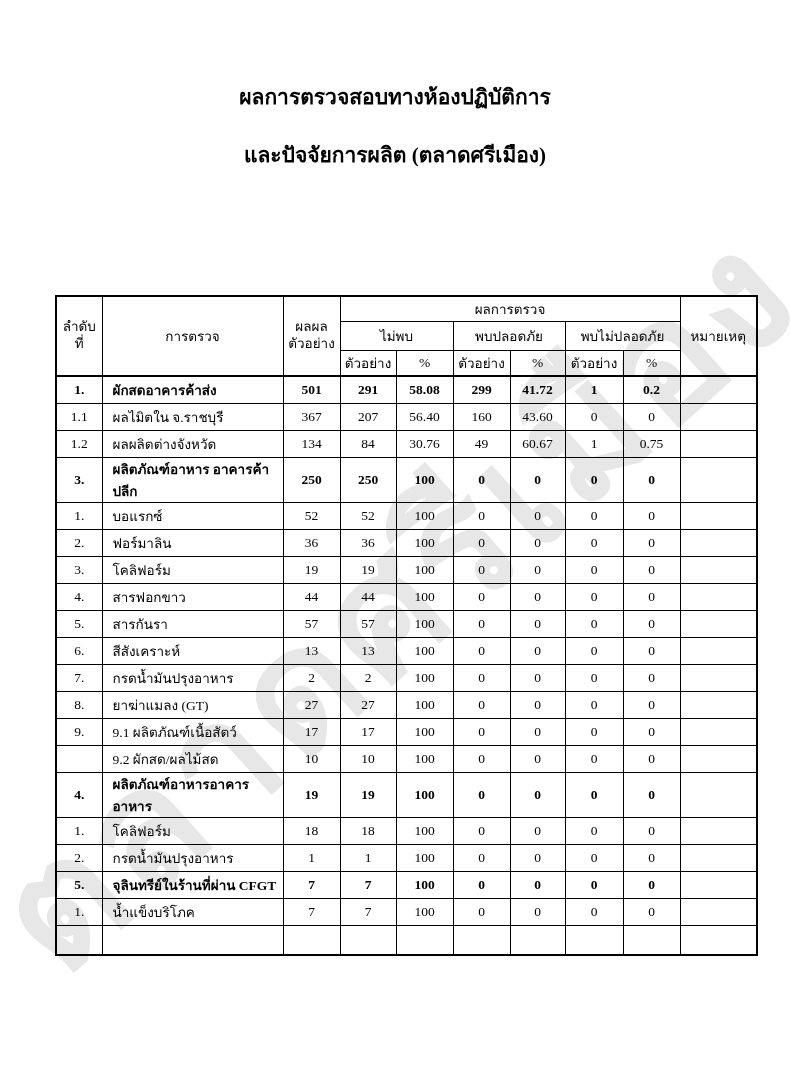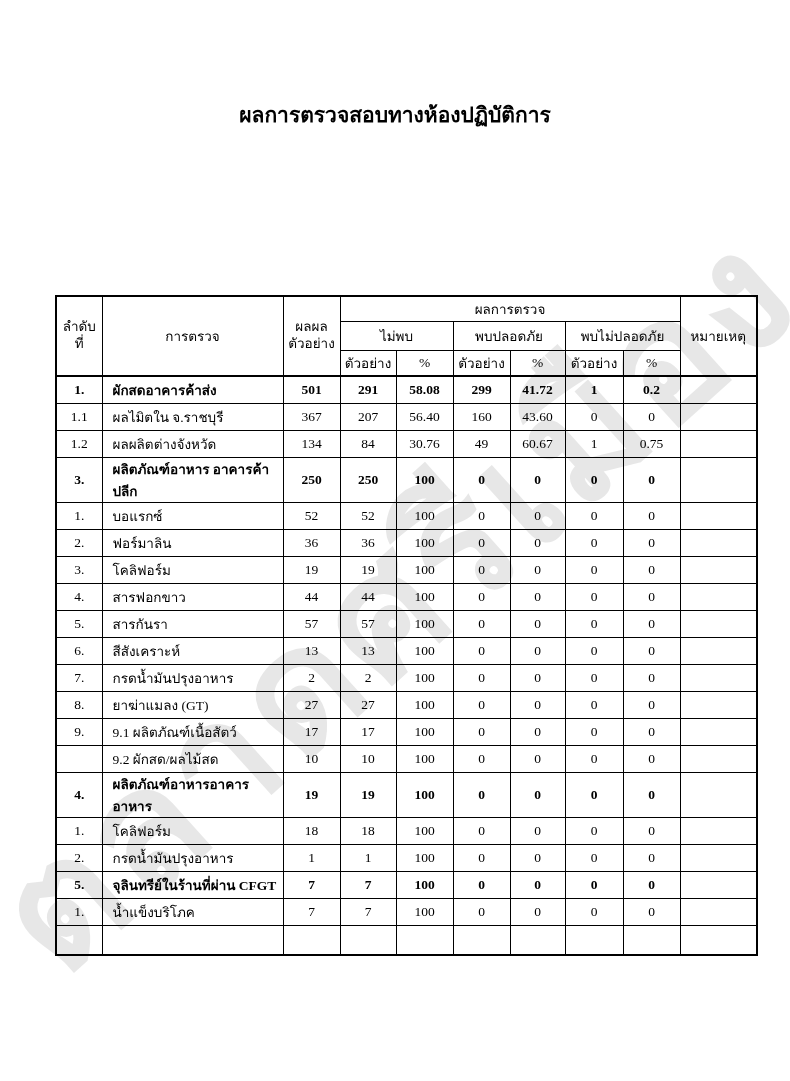--- a/index.html
+++ b/index.html
@@ -8,21 +8,21 @@
     background:#ffffff;
     font-family:"Liberation Serif","DejaVu Serif",serif;
     color:#000;
     position:relative;
     overflow:hidden;
   }
   .titles {
     position:absolute; top:80px; left:0; width:790px;
     text-align:center; font-weight:bold; font-size:21px;
   }
-  .titles .t-line { margin-bottom:25px; white-space:pre;margin-top:18px; }
+  .titles .t-line { margin-bottom:25px; white-space:pre; }
 
   .watermark {
     position:absolute; left:-130px; top:470px; width:1050px;
     text-align:center;
     transform:rotate(-42deg);
     font-size:165px; font-weight:bold; letter-spacing:6px;
     color:rgba(120,120,120,0.18);
     pointer-events:none;
     z-index:0;
     white-space:nowrap;
@@ -53,20 +53,21 @@
   .results tr.bold td { font-weight:bold; }
   .results tr.empty-row td { height:28px; }
 </style>
 </head>
 <body>
 
 <div class="watermark">ตลาดศรีเมือง</div>
 
 <div class="titles">
   <div class="t-line">ผลการตรวจสอบทางห้องปฏิบัติการ</div>
+  <div class="t-line">และปัจจัยการผลิต (ตลาดศรีเมือง)</div>
 </div>
 
 <table class="results">
   <colgroup>
     <col style="width:46px">
       <col style="width:181px">
       <col style="width:57px">
     <col style="width:56px">
       <col style="width:57px">
       <col style="width:57px">

